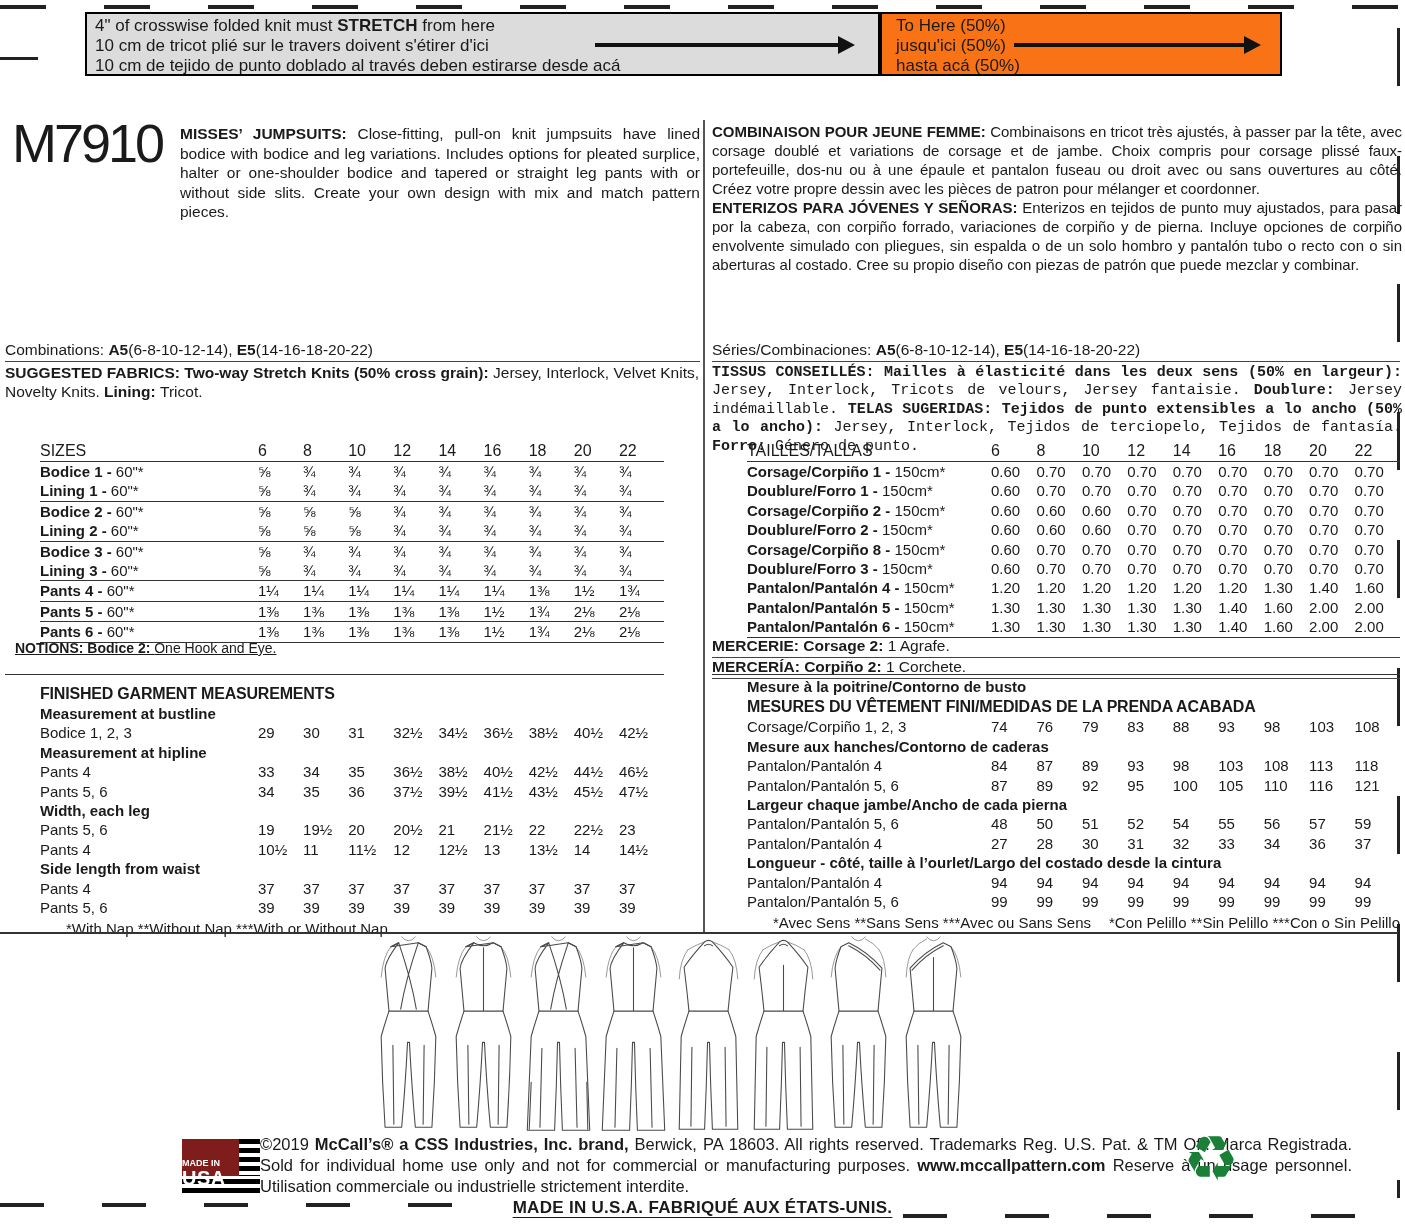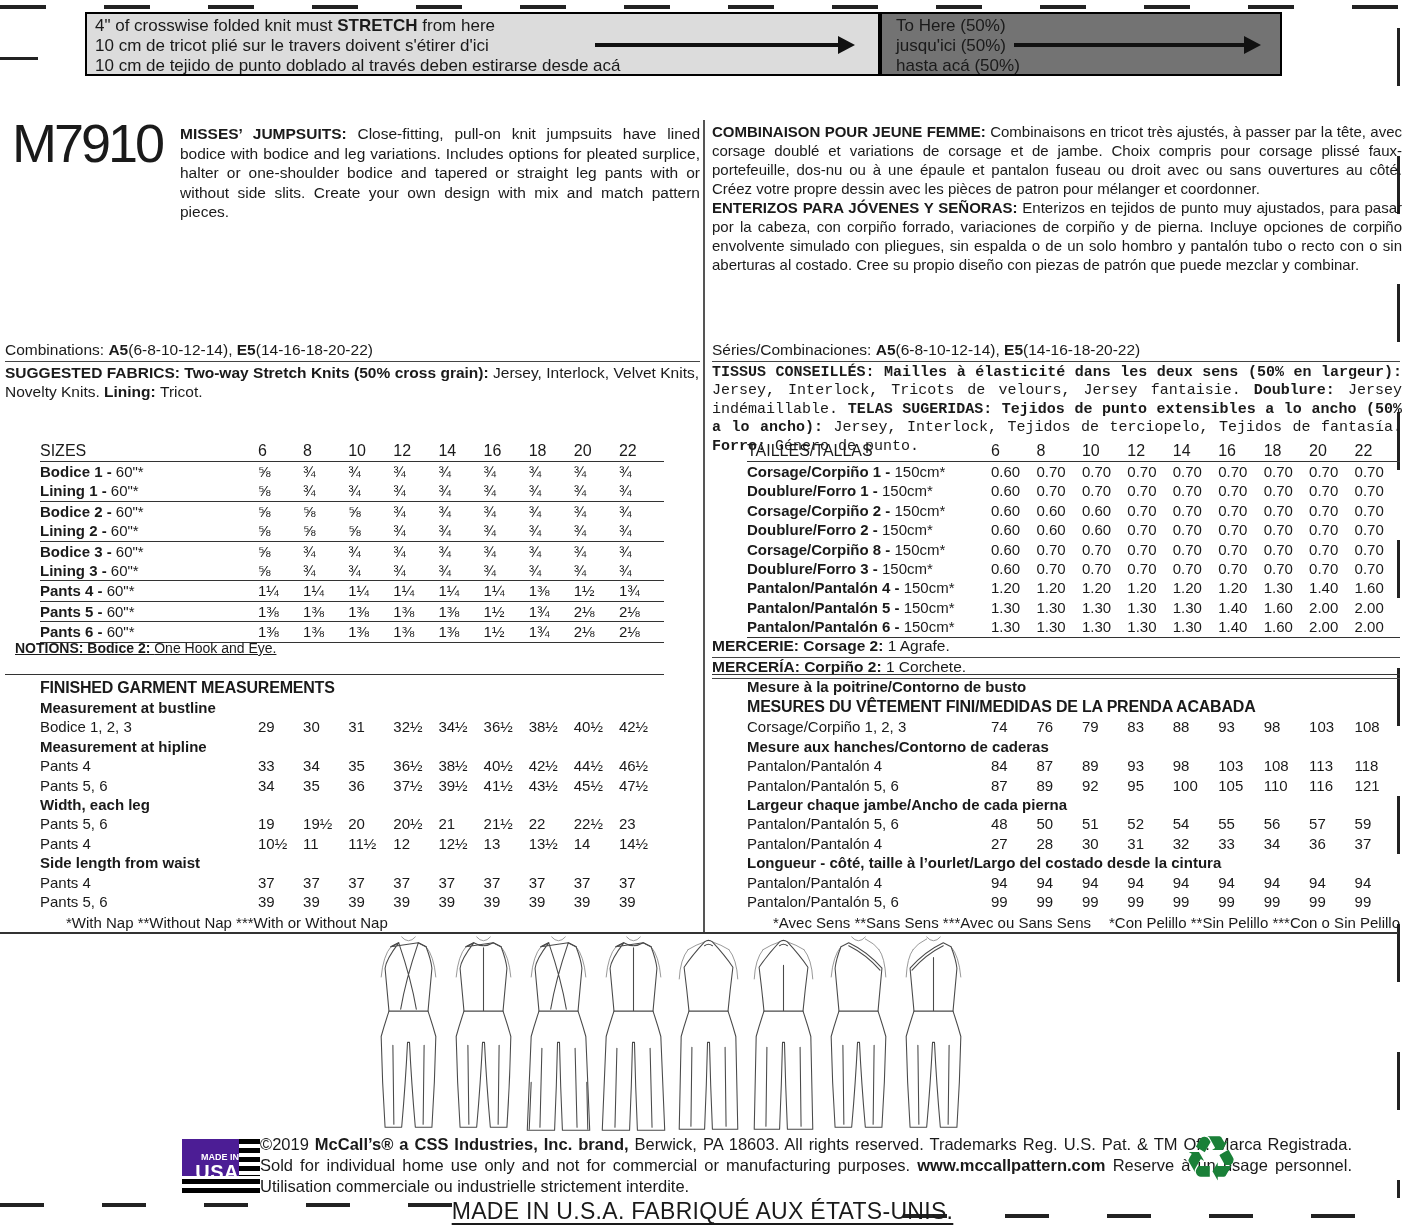--- a/index.html
+++ b/index.html
@@ -13,21 +13,21 @@
   .dash-right{top:28px;left:1397px;width:3px;height:1170px;
     background:repeating-linear-gradient(180deg,#222 0 58px,transparent 58px 128px);}
   .dash-corner{top:57px;left:0;width:38px;height:3px;background:#222;}
   .dash-bl{top:1203px;left:0;width:505px;height:4px;
     background:repeating-linear-gradient(90deg,#222 0 44px,transparent 44px 102px);}
   .dash-br{top:1214px;left:903px;width:502px;height:4px;
     background:repeating-linear-gradient(90deg,#222 0 44px,transparent 44px 102px);}
   
   .banner-left{top:12px;left:85px;width:795px;height:64px;background:#dcdcdc;
     border:2px solid #000;box-sizing:border-box;padding:2px 0 0 8px;font-size:17px;line-height:20px;}
-  .banner-right{top:12px;left:880px;width:402px;height:64px;background:#737373;
+  .banner-right{top:12px;left:880px;width:402px;height:64px;background:#f97316;
     border:2px solid #000;box-sizing:border-box;padding:2px 0 0 14px;font-size:17px;line-height:20px;}
   .arrow{position:absolute;height:4px;background:#111;}
   .arrow::after{content:'';position:absolute;right:-15px;top:-7px;
     border-left:17px solid #111;border-top:9px solid transparent;border-bottom:9px solid transparent;}
   
   .title{top:86px;left:0;width:1405px;text-align:center;font-size:26px;font-weight:bold;letter-spacing:-0.5px;}
   .pattern-number{top:112px;left:12px;font-size:54px;font-weight:normal;letter-spacing:-3px;}
   
   .para{text-align:justify;}
   .desc-en{top:124px;left:180px;width:520px;font-size:15.5px;line-height:19.5px;}
@@ -48,40 +48,40 @@
   .tlabel{white-space:nowrap;overflow:hidden;}
   .tcell{white-space:nowrap;}
   .tsection{display:block;font-weight:bold;}
   .tsection.ttitle{font-size:16px;height:21px;line-height:21px;letter-spacing:-0.2px;}
   .tfoot{display:flex;justify-content:space-between;height:24px;line-height:26px;padding-left:26px;font-size:15px;}
   .table-left{top:440px;left:5px;width:659px;}
   .table-right{top:440px;left:712px;width:688px;}
   .notions{top:640px;left:15px;width:660px;font-size:14px;text-decoration:underline;}
   .mercerie{top:637px;left:712px;width:688px;height:20px;font-size:15.5px;border-bottom:1.3px solid #444;}
   .merceria{top:658px;left:712px;width:688px;height:20px;font-size:15.5px;border-bottom:1.3px solid #444;}
-  .fin-left{top:674px;left:5px;width:659px;border-top:1.6px solid #333;padding-top:2px;}
+  .fin-left{top:674px;left:5px;width:659px;border-top:1.6px solid #333;padding-top:8px;}
   .fin-right{top:674px;left:712px;width:688px;border-top:1.6px solid #333;padding-top:2px;}
   .divider-v{top:120px;left:703px;width:1.5px;height:812px;background:#555;}
   .rule-bottom{top:932px;left:0;width:1398px;height:2px;background:#333;}
   
   .figures{top:936px;left:372px;width:600px;height:202px;display:flex;gap:2px;}
   .figures svg{flex:0 0 73px;height:202px;}
   .gline{stroke:#4a4a4a;stroke-width:1.1;fill:none;stroke-linejoin:round;stroke-linecap:round;}
   .gfill{stroke:#4a4a4a;stroke-width:1.1;fill:#fff;stroke-linejoin:round;}
   .ghost{stroke:#8a8a8a;stroke-width:0.9;fill:none;stroke-linecap:round;}
   
   .usa-logo{top:1139px;left:182px;width:78px;height:58px;}
   .usa-top{display:flex;height:37px;}
-  .usa-black{background:#4c1d95;color:#fff;width:57px;text-align:right;font-size:9px;font-weight:bold;line-height:11px;padding-top:13px;box-sizing:border-box;}
+  .usa-black{background:#7f1d1d;color:#fff;width:57px;text-align:left;font-size:9px;font-weight:bold;line-height:11px;padding-top:19px;box-sizing:border-box;}
   .usa-big{display:block;font-size:20px;line-height:19px;letter-spacing:0.5px;}
   .usa-stripes-r{width:21px;background:repeating-linear-gradient(180deg,#000 0 5px,transparent 5px 9px);}
   .usa-stripes-b{height:15px;margin-top:3px;background:repeating-linear-gradient(180deg,#000 0 5px,transparent 5px 9px);}
   .footer-text{top:1134px;left:260px;width:1092px;font-size:16.5px;line-height:21px;text-align:justify;}
   .recycle{top:1128px;left:1183px;font-size:62px;line-height:62px;font-weight:bold;}
-  .made-in{top:1198px;left:0;width:1405px;text-align:center;font-size:23px;font-weight:normal;
+  .made-in{top:1198px;left:0;width:1405px;text-align:center;font-size:17px;font-weight:bold;
     text-decoration:underline;text-underline-offset:4px;letter-spacing:0.3px;}
 </style>
 </head>
 <body>
 
 <div class="page">
 
   <div class="abs dash-top"></div>
   <div class="abs dash-right"></div>
   <div class="abs dash-corner"></div>

